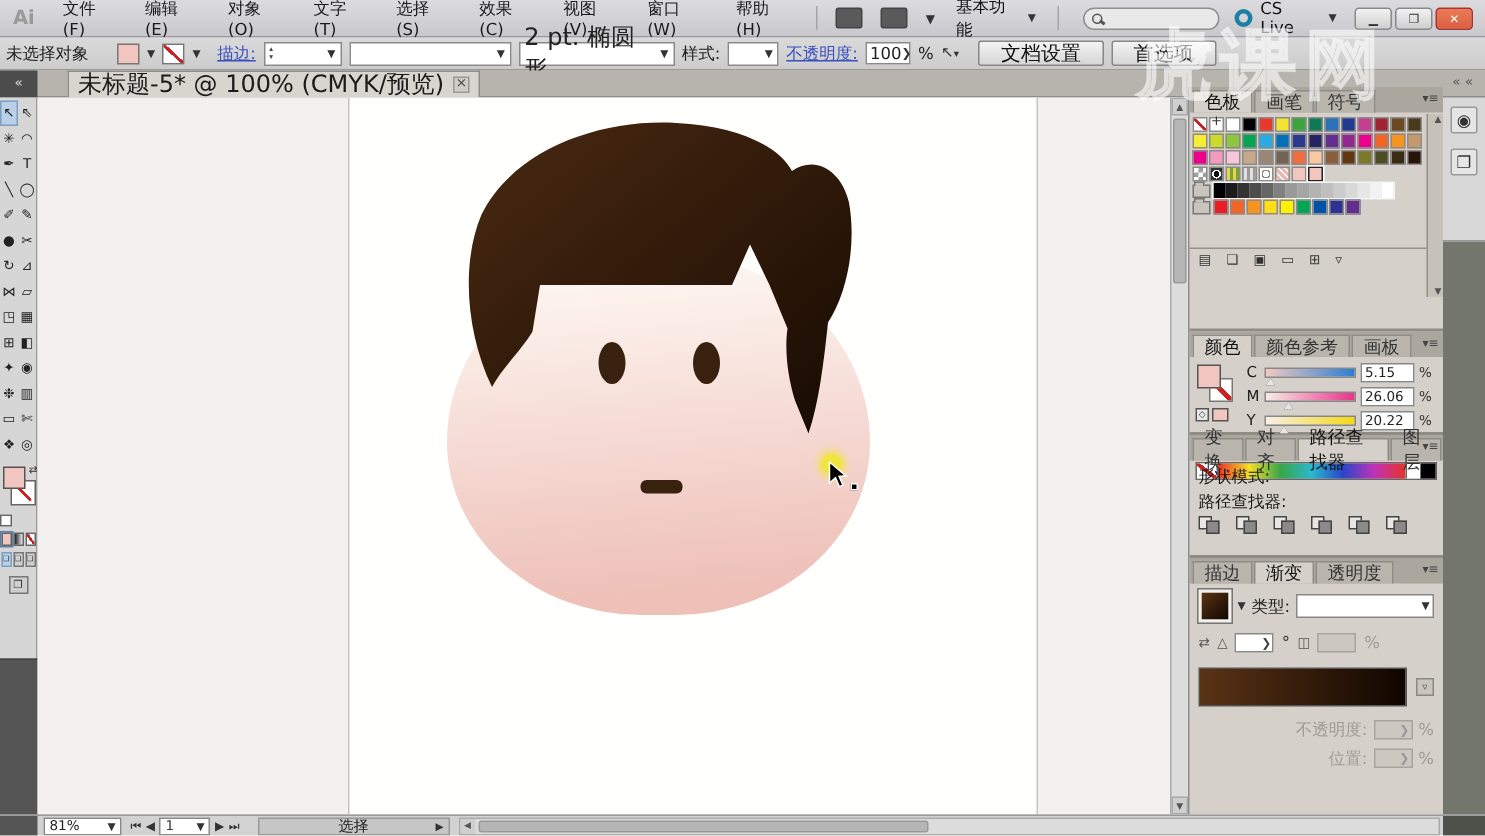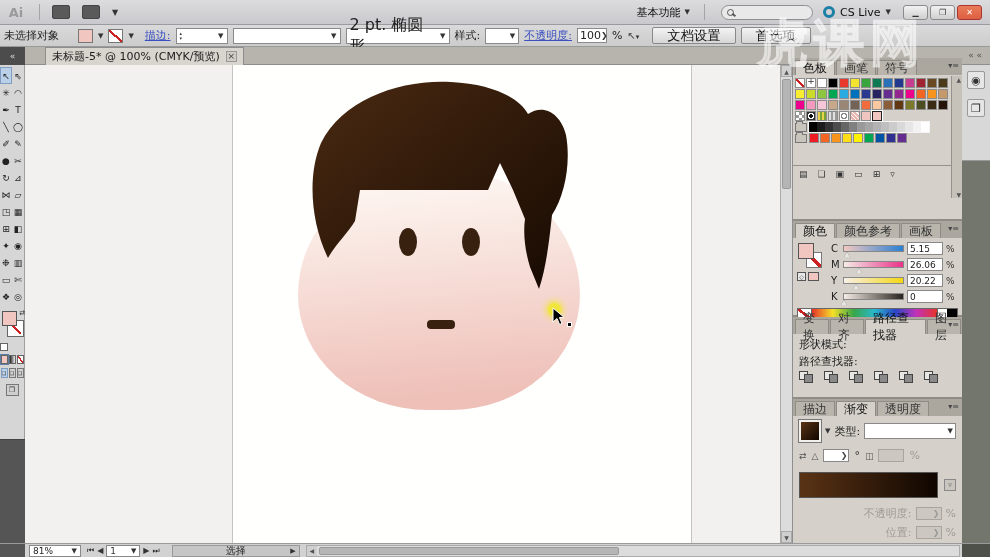--- a/index.html
+++ b/index.html
@@ -212,20 +212,32 @@
      font-size:50px; font-weight:bold; letter-spacing:6px; color:transparent;
      -webkit-text-stroke:1.5px rgba(255,255,255,.75); opacity:.8; white-space:nowrap; }
 </style>
 </head>
 <body>
 
 <div id="app">
 
   <div class="titlebar">
     <div class="ai-logo">Ai</div>
+    <div id="menu-items" style="display:flex">
+
+    <div class="menu-item">文件(F)</div>
+        <div class="menu-item">编辑(E)</div>
+        <div class="menu-item">对象(O)</div>
+        <div class="menu-item">文字(T)</div>
+        <div class="menu-item">选择(S)</div>
+        <div class="menu-item">效果(C)</div>
+        <div class="menu-item">视图(V)</div>
+        <div class="menu-item">窗口(W)</div>
+        <div class="menu-item">帮助(H)</div>
+      </div>
     <div class="mb-sep"></div>
     <div class="mb-docicon"></div>
     <div class="mb-docicon"></div>
     <div class="mb-chevron">▼</div>
     <div style="flex:1"></div>
     <div class="workspace-btn">
       <span>基本功能</span>
       <span class="dd-arrow">▼</span>
     </div>
     <div class="mb-sep"></div>
@@ -278,21 +290,21 @@
     </span>
     <span class="ctl-label">%</span>
     <span style="font-size:10px;color:#333">↖<span class="dd-arrow">▾</span></span>
     <button class="ctl-btn" style="margin-left:8px">文档设置</button>
     <button class="ctl-btn">首选项</button>
   </div>
 
   <div class="tabbar">
     <div class="tab-collapse">«</div>
     <div class="doc-tab">
-      <span style="font-size:11px">未标题-5* @ 100% (CMYK/预览)</span>
+      <span style="font-size:16px">未标题-5* @ 100% (CMYK/预览)</span>
       <span class="close-x">×</span>
     </div>
     <div class="dock-collapse">« «</div>
   </div>
 
   <div class="toolrail">
     <div class="tools-grid" id="tools-grid">
 
         <div class="tool selected">
           <span>↖</span>
@@ -569,21 +581,21 @@
         <span class="ic">▭</span>
         <span class="ic">⊞</span>
         <span class="ic">▿</span>
       </div>
       <div class="panel-scroll">
         <span class="a t">▲</span>
         <span class="a b">▼</span>
       </div>
     </div>
 
-    <div class="panel" style="height:96px">
+    <div class="panel" style="height:69px">
       <div class="ptabs">
 
       <div class="ptab active">颜色</div>
           <div class="ptab">颜色参考</div>
           <div class="ptab">画板</div>
           <div class="pmenu">▾≡</div>
         </div>
       <div class="color-body">
         <div class="cp-fs">
           <div class="cp-fill"></div>

